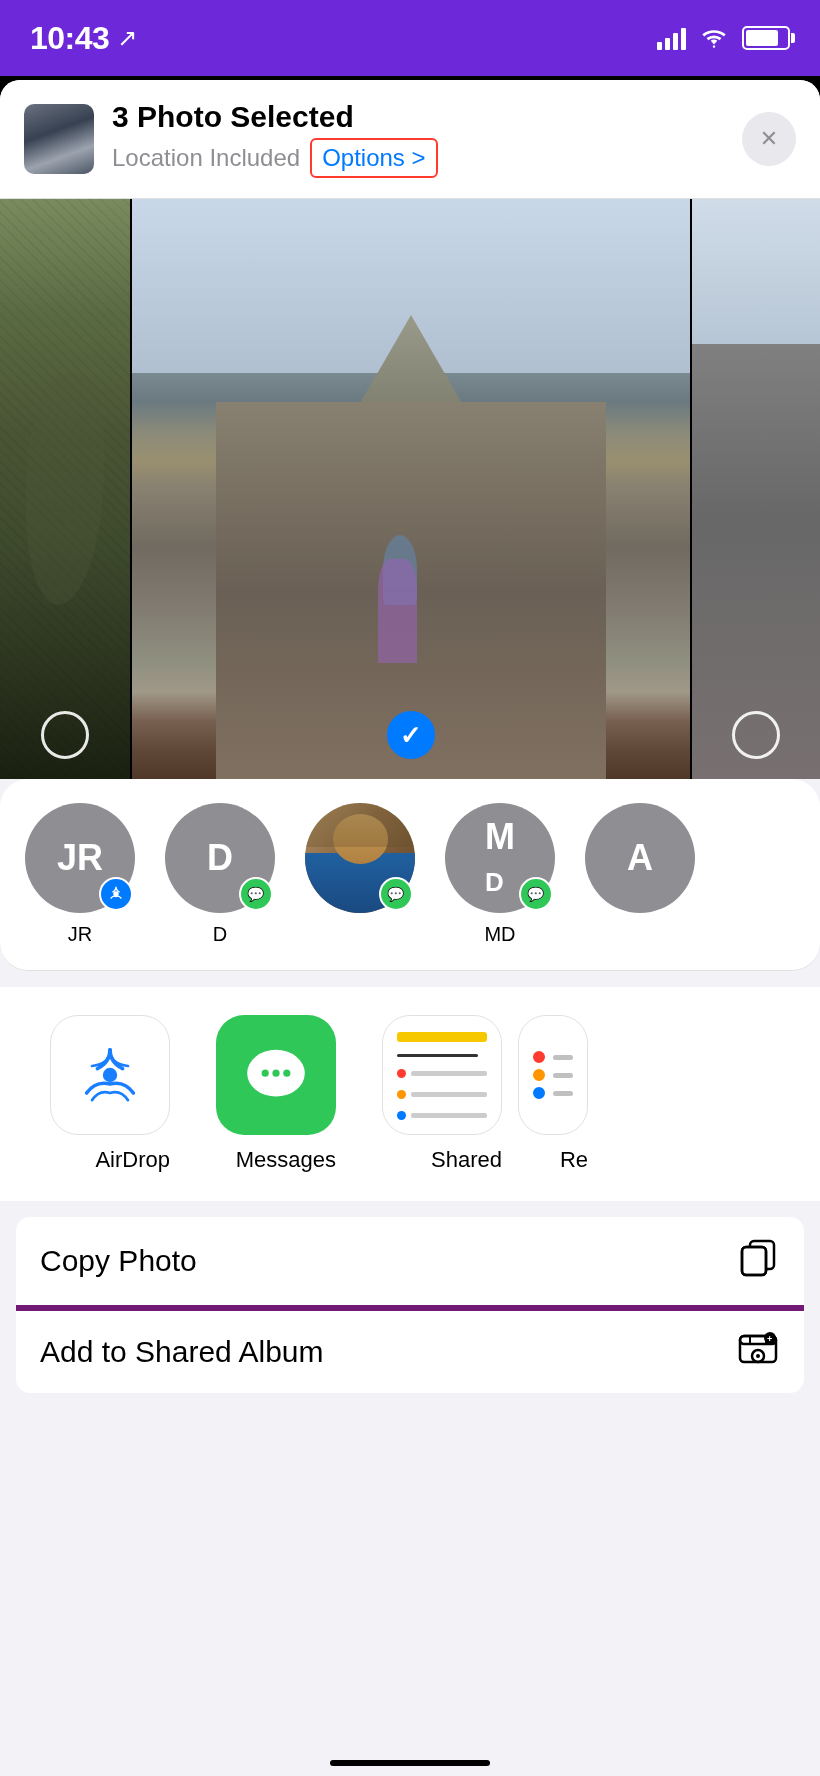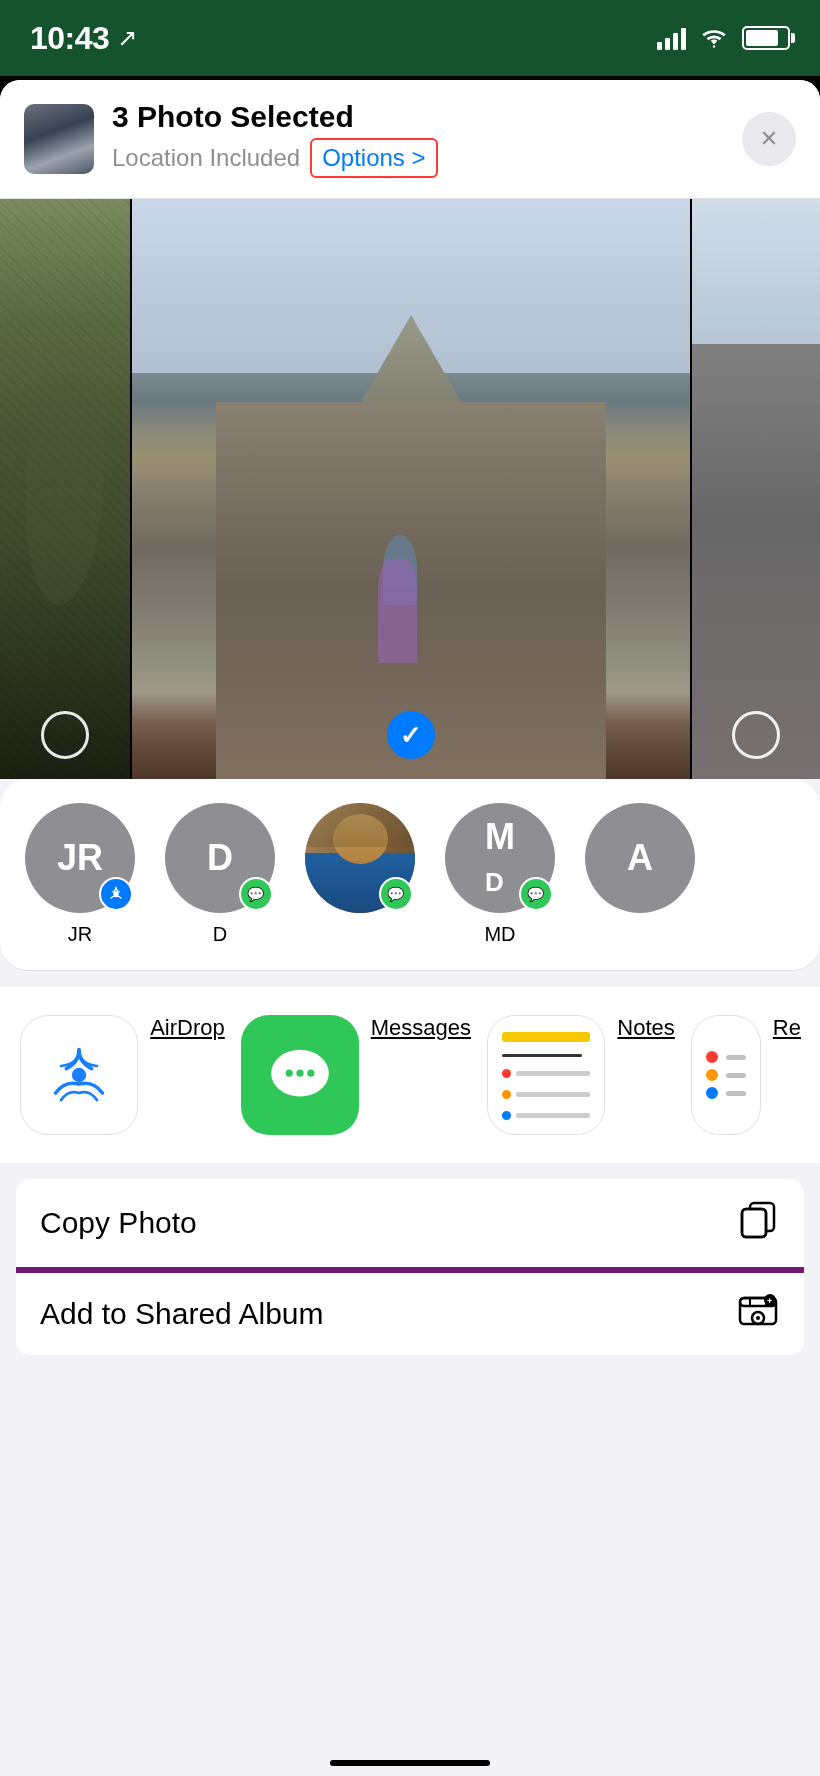--- a/index.html
+++ b/index.html
@@ -11,21 +11,21 @@
       background: #000;
       font-family: -apple-system, BlinkMacSystemFont, 'SF Pro Text', 'Helvetica Neue', sans-serif;
       overflow: hidden;
       position: relative;
     }
 
     
     .status-bar {
       width: 100%;
       height: 76px;
-      background: #14532d;
+      background: #6d28d9;
       display: flex;
       align-items: center;
       justify-content: space-between;
       padding: 0 30px;
     }
     .status-time {
       color: #fff;
       font-size: 32px;
       font-weight: 600;
       letter-spacing: -0.5px;
@@ -310,25 +310,24 @@
     .share-row {
       background: #fff;
       padding: 28px 20px;
       display: flex;
       gap: 16px;
       overflow: hidden;
       margin-top: 16px;
     }
     .share-item {
       display: flex;
-      flex-direction: row;
-      align-items: flex-start;
+      flex-direction: column;
+      align-items: flex-end;
       gap: 12px;
       min-width: 150px;
-      text-decoration: underline;
     }
     .share-icon {
       width: 120px;
       height: 120px;
       border-radius: 28px;
       display: flex;
       align-items: center;
       justify-content: center;
       font-size: 58px;
     }
@@ -617,21 +616,21 @@
           <div style="display:flex;align-items:center;gap:5px;margin-top:4px;">
             <div style="width:9px;height:9px;border-radius:50%;background:#ff9500;flex-shrink:0;"></div>
             <div style="height:5px;background:#ccc;border-radius:2px;flex:1;"></div>
           </div>
           <div style="display:flex;align-items:center;gap:5px;margin-top:4px;">
             <div style="width:9px;height:9px;border-radius:50%;background:#007aff;flex-shrink:0;"></div>
             <div style="height:5px;background:#ccc;border-radius:2px;flex:1;"></div>
           </div>
         </div>
       </div>
-      <span class="share-label">Notes</span>
+      <span class="share-label">Shared</span>
     </div>
 
     <div class="share-item" style="min-width:70px;">
       <div class="share-icon share-icon-reminders" style="padding:0;overflow:hidden;min-width:70px;width:70px;">
         <div class="reminders-icon-inner">
           <div class="rem-row">
             <div class="rem-dot" style="color:#ff3b30;background:#ff3b30;border-color:#ff3b30;"></div>
             <div class="rem-line"></div>
           </div>
           <div class="rem-row">

